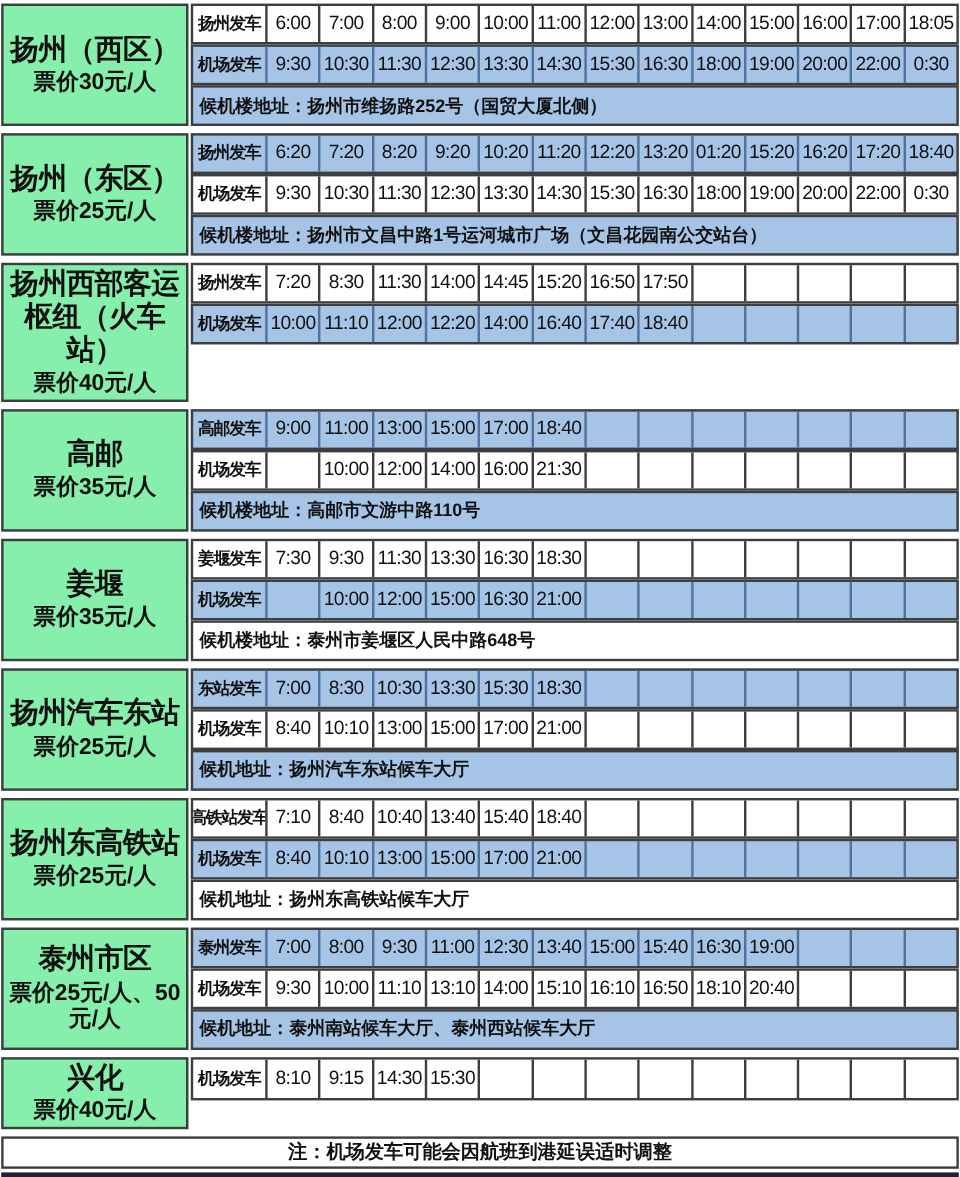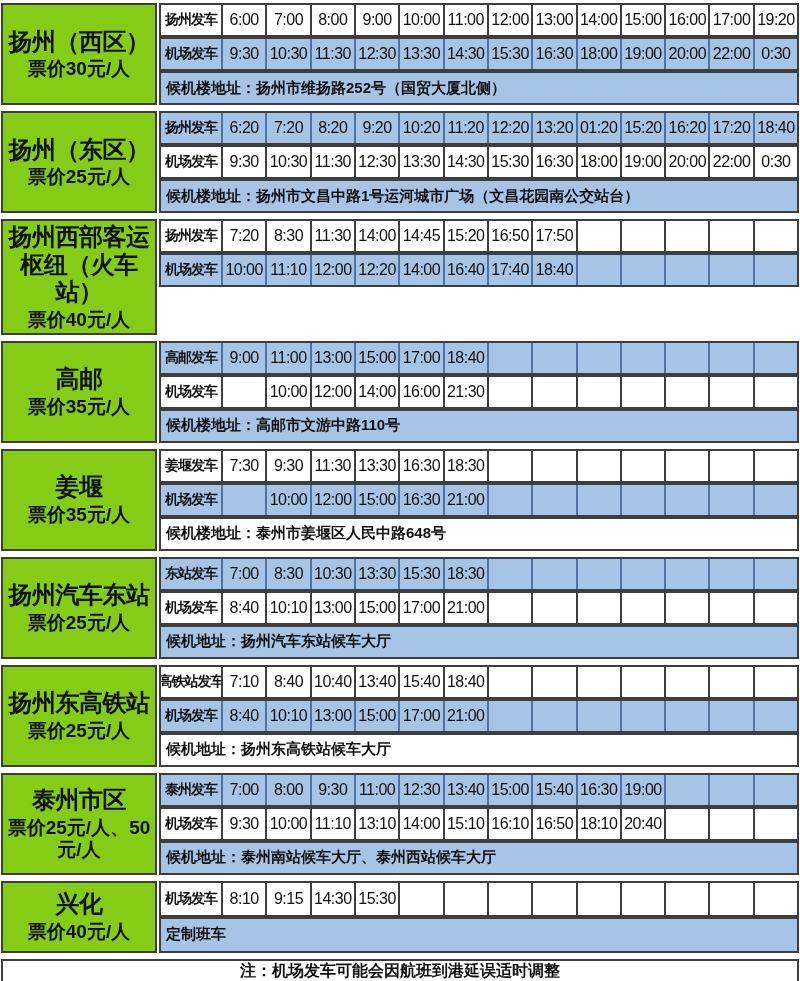--- a/index.html
+++ b/index.html
@@ -9,21 +9,21 @@
     color:#111;
     --blue:#a6c4e6;
     --border:#3e3e3e;
     --blue-border:#4f729e;
     --bar:#1e2437;
   }
   .page{box-sizing:border-box;width:800px;height:981px;padding:3px 1px 0 1px;display:flex;flex-direction:column;}
   .section{display:flex;margin-bottom:6px;}
   .station-box{
     flex:0 0 156px;box-sizing:border-box;border:2px solid var(--border);
-    margin-right:2px;background:#84cc16;
+    margin-right:2px;background:#86efac;
     display:flex;flex-direction:column;align-items:center;justify-content:center;
     text-align:center;padding:2px 3px;gap:3px;
   }
   .station-name{font-size:24px;font-weight:bold;line-height:1.15;letter-spacing:-0.5px;}
   .station-price{font-size:19px;font-weight:bold;line-height:1.15;}
   .timetable{flex:1 1 auto;display:flex;flex-direction:column;min-width:0;}
   .trow{
     box-sizing:border-box;display:flex;height:34px;
     border:2px solid var(--border);background:#fff;
   }
@@ -72,21 +72,21 @@
             <div class="tcell">8:00</div>
             <div class="tcell">9:00</div>
             <div class="tcell">10:00</div>
             <div class="tcell">11:00</div>
             <div class="tcell">12:00</div>
             <div class="tcell">13:00</div>
             <div class="tcell">14:00</div>
             <div class="tcell">15:00</div>
             <div class="tcell">16:00</div>
             <div class="tcell">17:00</div>
-            <div class="tcell">19:20</div>
+            <div class="tcell">18:05</div>
           </div>
           <div class="trow shaded">
             <div class="row-label">机场发车</div>
             <div class="tcell">9:30</div>
             <div class="tcell">10:30</div>
             <div class="tcell">11:30</div>
             <div class="tcell">12:30</div>
             <div class="tcell">13:30</div>
             <div class="tcell">14:30</div>
             <div class="tcell">15:30</div>
@@ -401,19 +401,18 @@
             <div class="tcell"></div>
             <div class="tcell"></div>
             <div class="tcell"></div>
             <div class="tcell"></div>
             <div class="tcell"></div>
             <div class="tcell"></div>
             <div class="tcell"></div>
             <div class="tcell"></div>
             <div class="tcell"></div>
           </div>
-          <div class="addr-row shaded">定制班车</div>
         </div>
       </div>
     </div>
   <div class="footer-note">注：机场发车可能会因航班到港延误适时调整</div>
   <div class="bottom-bar"></div>
 </div>
 
 </body></html>

